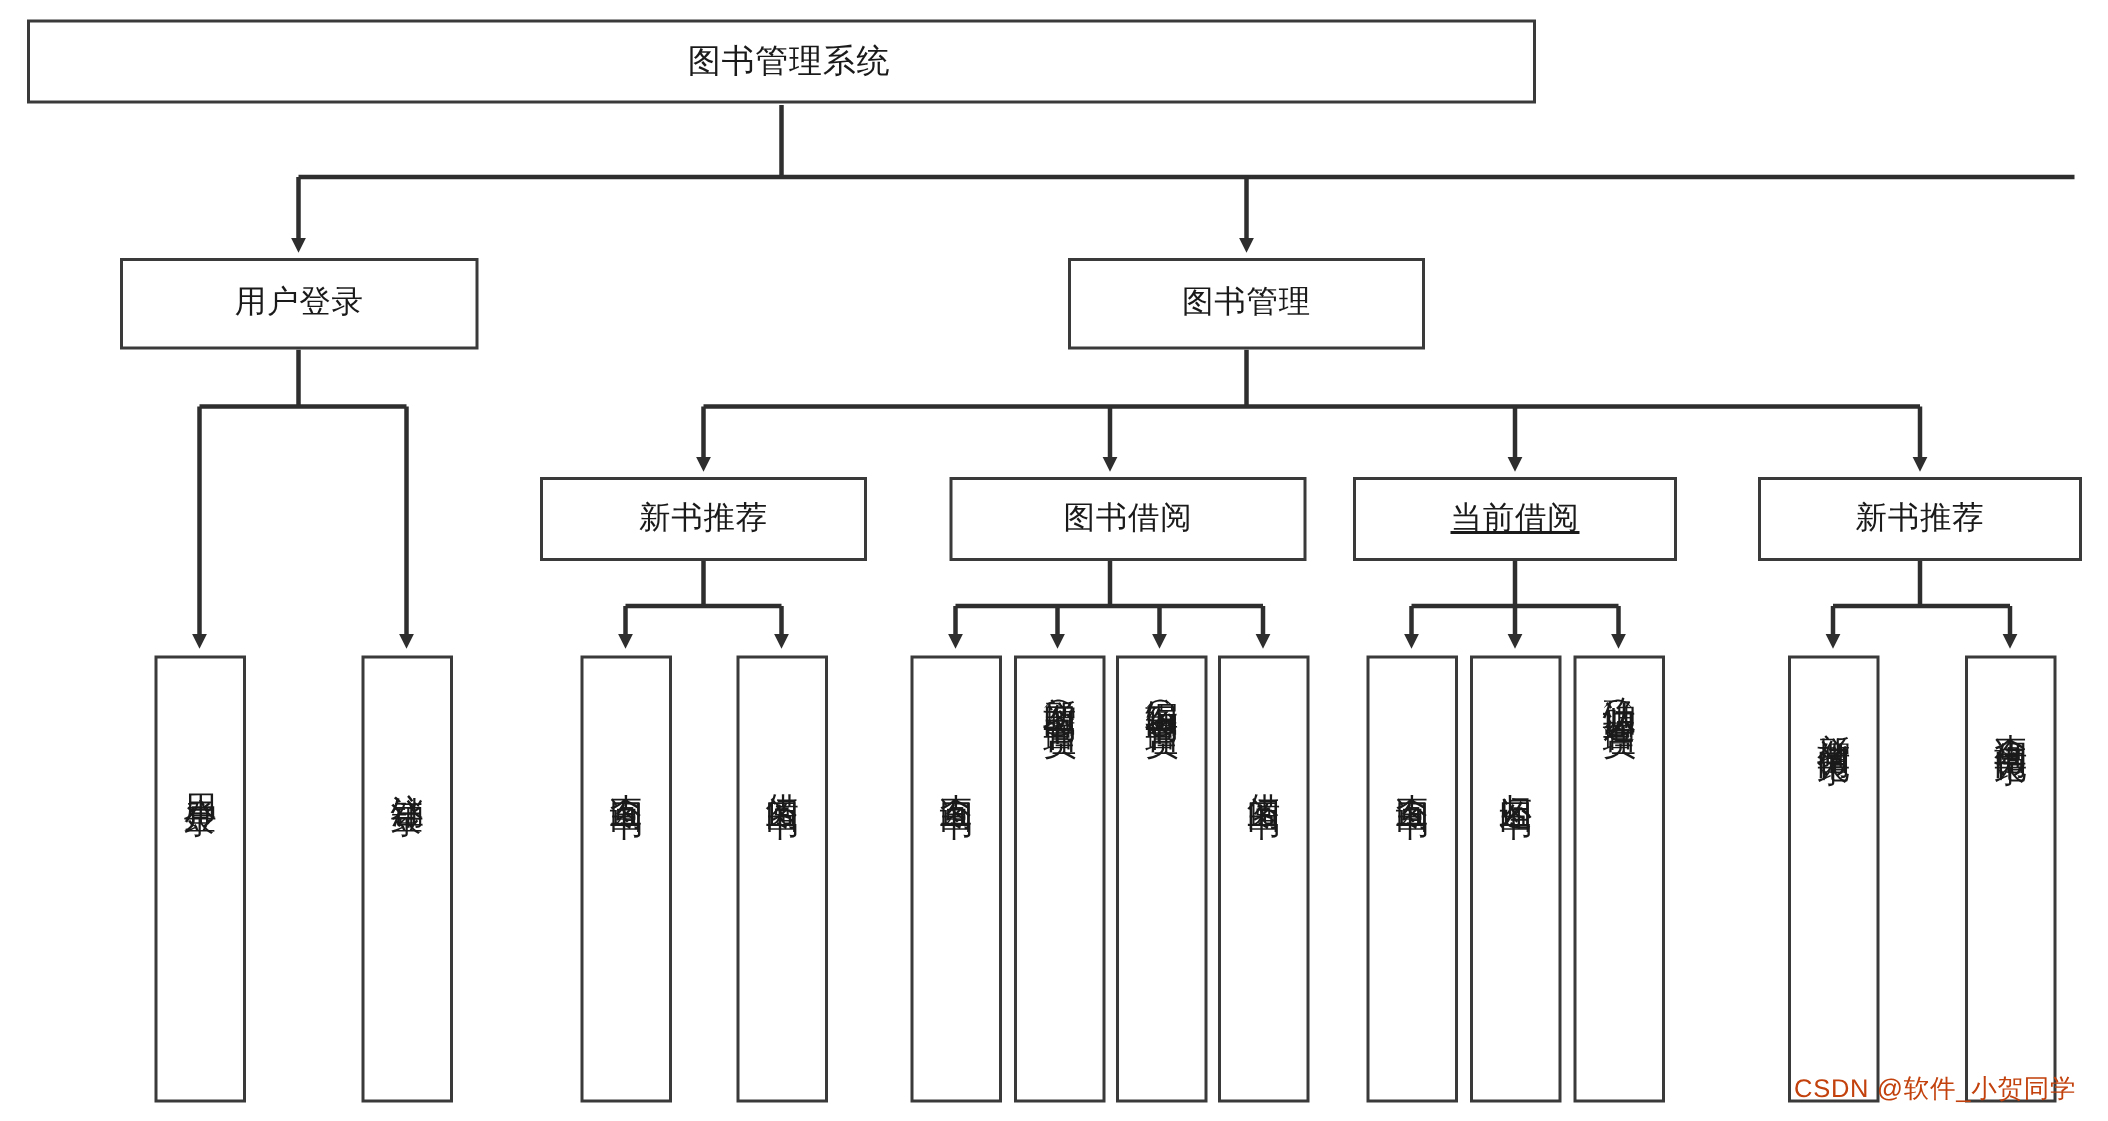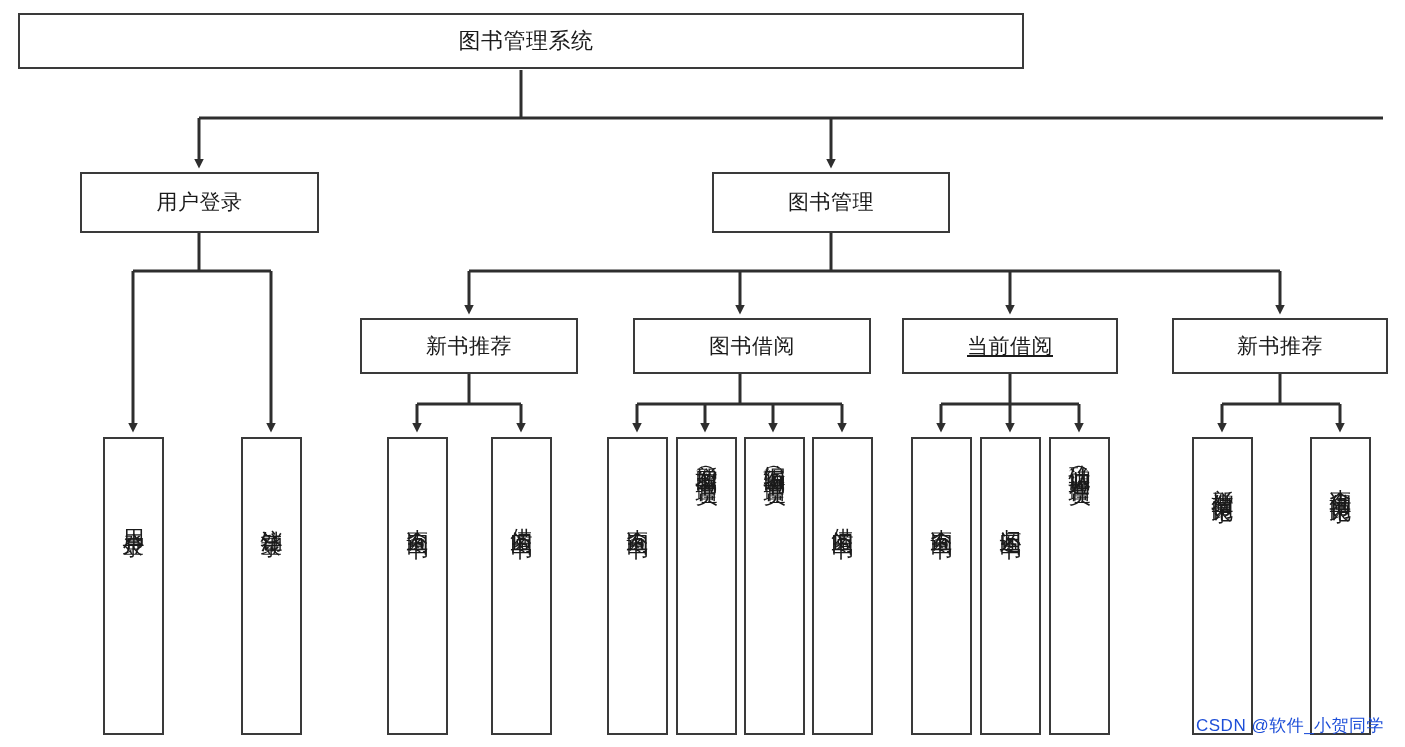--- a/index.html
+++ b/index.html
@@ -62,21 +62,21 @@
     writing-mode: vertical-rl;
     text-orientation: upright;
     font-size: 22px;
     line-height: 1.0;
     letter-spacing: 3px;
     white-space: nowrap;
   }
   .watermark {
     position: absolute;
     font-size: 17px;
-    color: #1d4ed8;
+    color: #c2410c;
     white-space: nowrap;
     letter-spacing: 0.5px;
   }
 </style>
 </head>
 <body>
 
 <div id="canvas">
 
   <svg class="edges" viewBox="0 0 1405 747">

